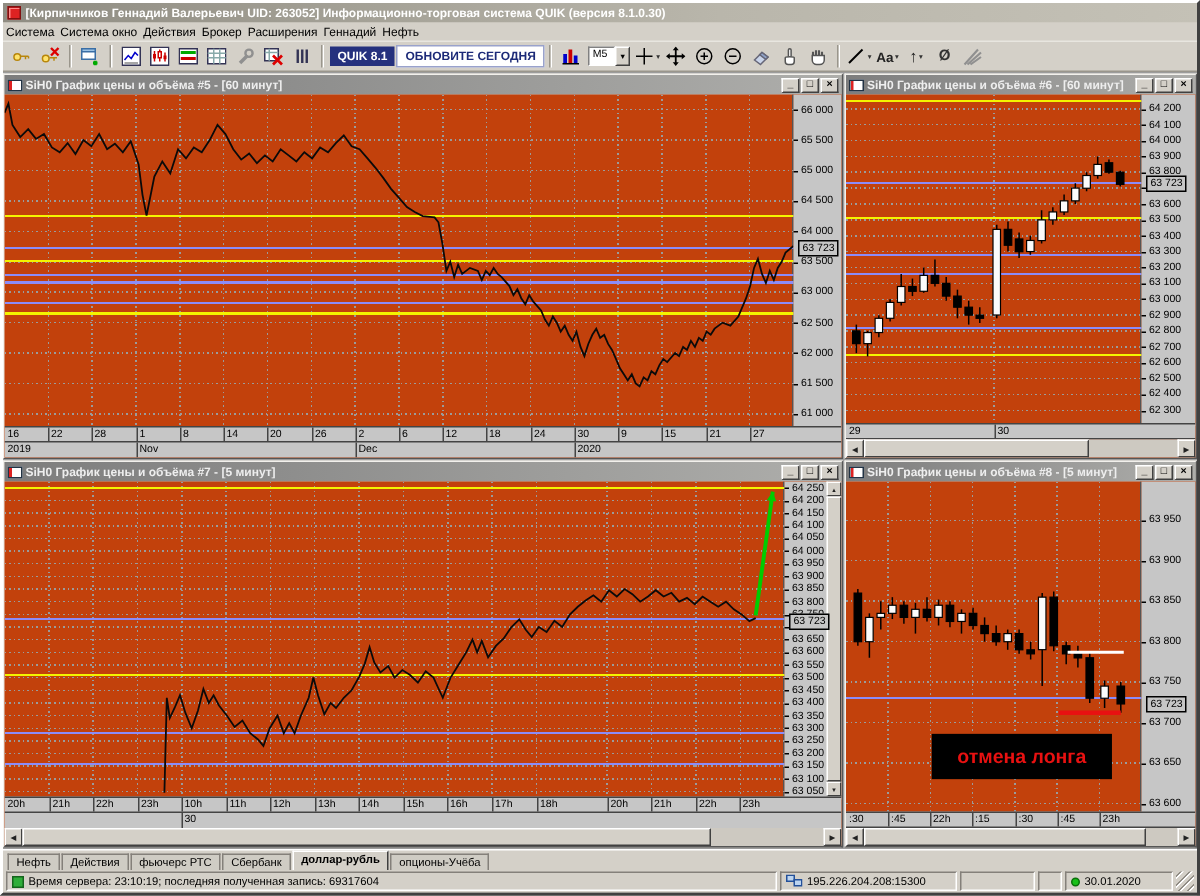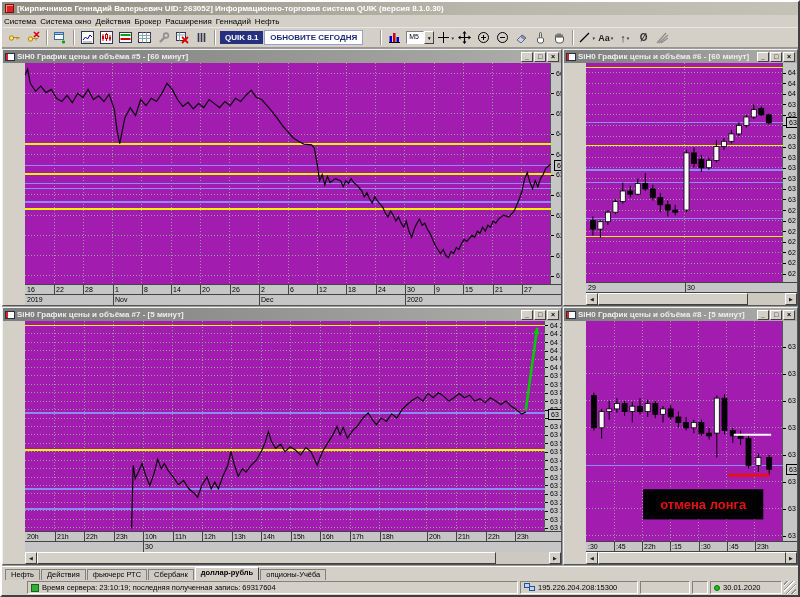--- a/index.html
+++ b/index.html
@@ -22,42 +22,42 @@
     border-bottom:1px solid #9a968c;}
   .tbtn{width:19px;height:17px;display:flex;align-items:center;justify-content:center;
     font-size:10px;color:#222;position:relative;flex:0 0 auto;}
   .tbtn svg{display:block;}
   .tbtn .dd{font-size:5px;color:#333;margin-left:1px;}
   .tsep{width:2px;height:15px;border-left:1px solid #9a968c;border-right:1px solid #ffffff;
     margin:0 3px;flex:0 0 auto;}
   .quik-badge{background:#25317e;color:#fff;font-size:8px;font-weight:bold;
     padding:2px 5px;margin:0 1px;flex:0 0 auto;}
   .update-btn{background:#fff;color:#1c2a78;font-size:8px;font-weight:bold;
-    padding:2px 5px;border:1px solid #99a2cc;margin-right:14px;flex:0 0 auto;}
+    padding:2px 5px;border:1px solid #99a2cc;margin-right:0;flex:0 0 auto;}
   .combo{display:flex;align-items:center;margin:0 2px;flex:0 0 auto;}
   .combo-val{width:18px;height:13px;background:#fff;border:1px solid #808080;
     border-color:#808080 #fff #fff #808080;font-size:7px;padding:1px 2px;}
   .combo-btn{width:10px;height:13px;background:#d4d0c8;border:1px solid;
     border-color:#fff #404040 #404040 #fff;font-size:5px;display:flex;
     align-items:center;justify-content:center;}
   
   .mdi{position:relative;height:518px;background:#9c9c9c;overflow:hidden;}
   .win{position:absolute;background:#d4d0c8;border:1px solid;
     border-color:#f2f0ec #565656 #565656 #f2f0ec;}
   .win-title{height:13px;display:flex;align-items:center;gap:2px;padding:0 2px;
     background:linear-gradient(90deg,#7d7d7d,#aeaeab);color:#eee;
     font-size:8px;font-weight:bold;white-space:nowrap;overflow:hidden;}
   .chart-ico{width:10px;height:8px;background:#fff;border:1px solid #234;
     box-shadow:inset 2px 0 0 #d22;flex:0 0 auto;}
   .win-title-text{flex:1 1 auto;overflow:hidden;}
   .win-btns{display:flex;gap:1px;flex:0 0 auto;}
   .wbtn{width:12px;height:10px;background:#d4d0c8;border:1px solid;
     border-color:#fff #404040 #404040 #fff;font-size:7px;line-height:7px;
     display:flex;align-items:center;justify-content:center;color:#000;font-weight:bold;}
-  .win-body{position:relative;background:#a21caf;height:calc(100% - 13px);overflow:hidden;margin-left:22px;}
+  .win-body{position:relative;background:#c2410c;height:calc(100% - 13px);overflow:hidden;}
   .plot-wrap{position:absolute;left:0;top:0;border-right:1px solid #555;}
   .grid{stroke:#9b9b9b;stroke-width:1;stroke-dasharray:1 2;shape-rendering:crispEdges;}
   .lvl{shape-rendering:crispEdges;}
   .anno-text{font-family:"Liberation Sans",sans-serif;font-weight:bold;font-size:13px;}
   .paxis{position:absolute;top:0;background:#c6c6c6;}
   .ptick{position:absolute;left:0;width:3px;height:1px;background:#000;}
   .plabel{position:absolute;left:5px;font-size:7px;line-height:7px;color:#000;white-space:nowrap;}
   .pbox{position:absolute;left:3px;font-size:7px;line-height:9px;color:#000;
     border:1px solid #000;background:#c6c6c6;padding:0 2px;white-space:nowrap;z-index:3;}
   .taxis{position:absolute;left:0;right:0;background:#c6c6c6;border-top:1px solid #444;}
@@ -78,21 +78,21 @@
     border-color:#fff #404040 #404040 #fff;}
   
   .tabbar{height:14px;display:flex;align-items:flex-end;padding-left:3px;background:#d4d0c8;
     border-top:1px solid #fff;}
   .tab{font-size:7.5px;line-height:10px;padding:0 5px;height:11px;background:#cfccc4;
     border:1px solid #84807a;border-bottom:none;margin-right:1px;color:#000;white-space:nowrap;}
   .tab.active{height:13px;background:#d4d0c8;font-weight:bold;
     border-color:#fff #404040 #d4d0c8 #fff;position:relative;z-index:2;}
   
   .statusbar{height:15px;display:flex;gap:2px;align-items:stretch;padding:1px 2px;
-    font-size:7.5px;color:#000;background:#d4d0c8;margin-left:23px;}
+    font-size:7.5px;color:#000;background:#d4d0c8;}
   .st-cell{border:1px solid;border-color:#84807a #fff #fff #84807a;display:flex;
     align-items:center;gap:3px;padding:0 3px;white-space:nowrap;overflow:hidden;}
   .st-left{flex:1 1 auto;}
   .st-net{width:118px;flex:0 0 auto;}
   .st-e1{width:50px;flex:0 0 auto;}
   .st-e2{width:16px;flex:0 0 auto;}
   .st-date{width:72px;flex:0 0 auto;}
   .st-grip{width:12px;flex:0 0 auto;background:
     repeating-linear-gradient(135deg,#d4d0c8 0 2px,#918d85 2px 3px,#fff 3px 4px);}
   .dot{width:6px;height:6px;border-radius:50%;background:#18c018;border:1px solid #0a700a;flex:0 0 auto;}

